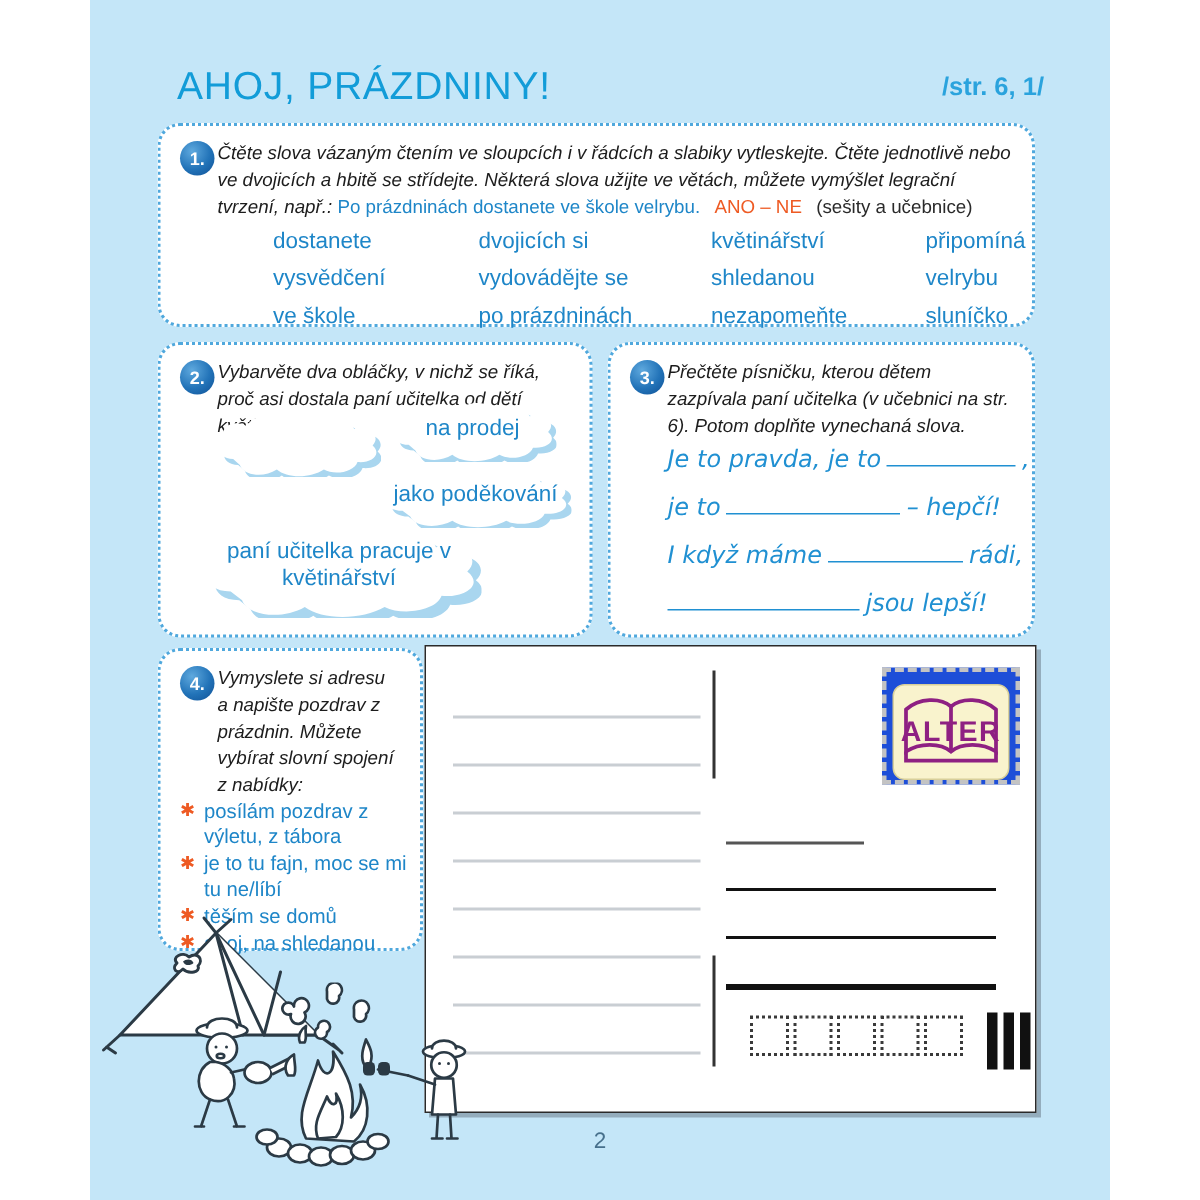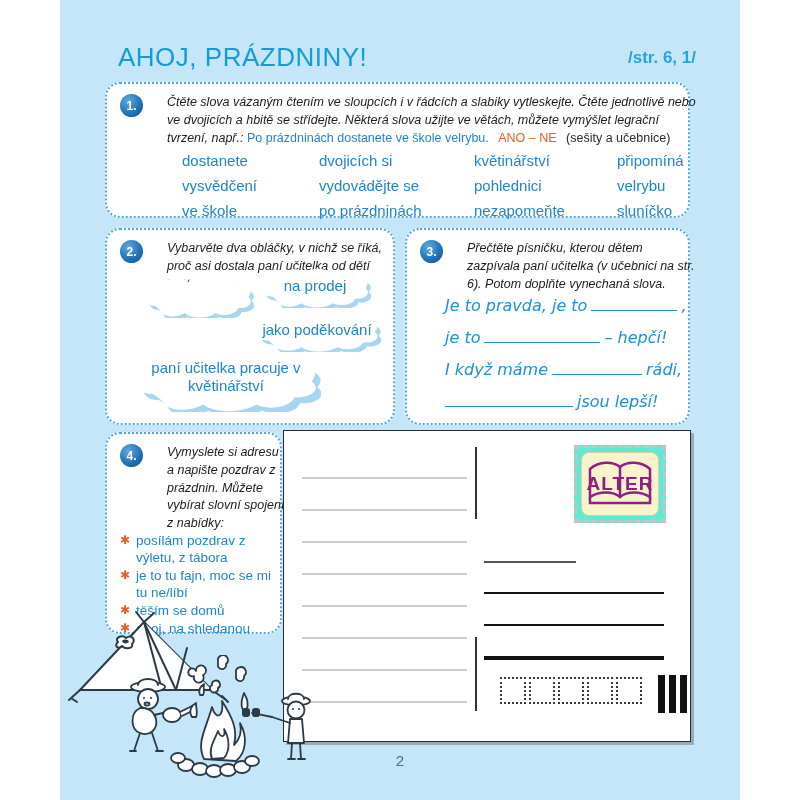--- a/index.html
+++ b/index.html
@@ -32,21 +32,21 @@
   .box2{left:45px;top:228px;width:290px;height:197px;}
   .box3{left:345px;top:228px;width:285px;height:197px;}
   .box4{left:45px;top:432px;width:177px;height:202px;}
   .badge{
     position:absolute;left:13px;top:10px;width:23px;height:23px;border-radius:50%;
     background:radial-gradient(circle at 35% 30%, #5fa9de 0%, #2273b8 55%, #0f4f94 100%);
     color:#fff;font-size:12px;font-weight:bold;
     display:flex;align-items:center;justify-content:center;
   }
   .instr{
-    position:absolute;left:60px;top:10px;
+    position:absolute;left:38px;top:10px;
     font-style:italic;font-size:12.5px;line-height:1.42;color:#1c1c1c;
   }
   .box1 .instr{width:532px;}
   .box2 .instr{width:232px;}
   .box3 .instr{width:228px;}
   .box4 .instr{width:122px;}
   .ex-label{font-style:italic;color:#1c1c1c;}
   .ex-sentence{font-style:normal;color:#1e86c8;}
   .ex-answer{font-style:normal;color:#ee5a23;margin:0 6px;}
   .ex-note{font-style:normal;color:#2a2a2a;}
@@ -93,23 +93,23 @@
     position:absolute;left:223px;top:430px;width:408px;height:312px;
     background:#ffffff;border:1.5px solid #2a2a2a;box-sizing:border-box;
     box-shadow:3px 3px 0 rgba(110,125,140,.55);z-index:4;
   }
   .pc-line{position:absolute;height:1.5px;background:#c9ced3;left:18px;width:165px;}
   .pc-divider{position:absolute;left:191px;width:2px;background:#333;}
   .pc-div-top{top:16px;height:72px;}
   .pc-div-bot{top:206px;height:74px;}
   .addr-line{position:absolute;background:#111;}
   .stamp{
-    position:absolute;left:290px;top:14px;width:92px;height:78px;
-    background:#5eead4;border:3px dashed #c3c3c3;box-sizing:border-box;
-    display:flex;align-items:center;justify-content:center;
+    position:absolute;left:304px;top:14px;width:92px;height:78px;
+    background:#1d4ed8;border:3px dashed #c3c3c3;box-sizing:border-box;
+    display:flex;align-items:flex-end;justify-content:center;
   }
   .stamp-inner{
     width:76px;height:62px;background:#f9f3cd;border:1px solid #d8cf9a;
     border-radius:8px;position:relative;
   }
   .stamp-inner svg{position:absolute;left:0;top:0;}
   .psc-row{position:absolute;left:216px;top:246px;display:flex;gap:3px;}
   .psc-box{width:26px;height:27px;border:2px dotted #3a3a3a;box-sizing:border-box;}
   .barcode{position:absolute;left:374px;top:244px;display:flex;gap:4px;}
   .bar{width:7px;height:38px;background:#111;}
@@ -146,21 +146,21 @@
         <div>vysvědčení</div>
         <div>ve škole</div>
       </div>
       <div class="word-col">
         <div>dvojicích si</div>
         <div>vydovádějte se</div>
         <div>po prázdninách</div>
       </div>
       <div class="word-col">
         <div>květinářství</div>
-        <div>pohlednici</div>
+        <div>shledanou</div>
         <div>nezapomeňte</div>
       </div>
       <div class="word-col">
         <div>připomíná</div>
         <div>velrybu</div>
         <div>sluníčko</div>
       </div>
     </div>
   </div>
 

